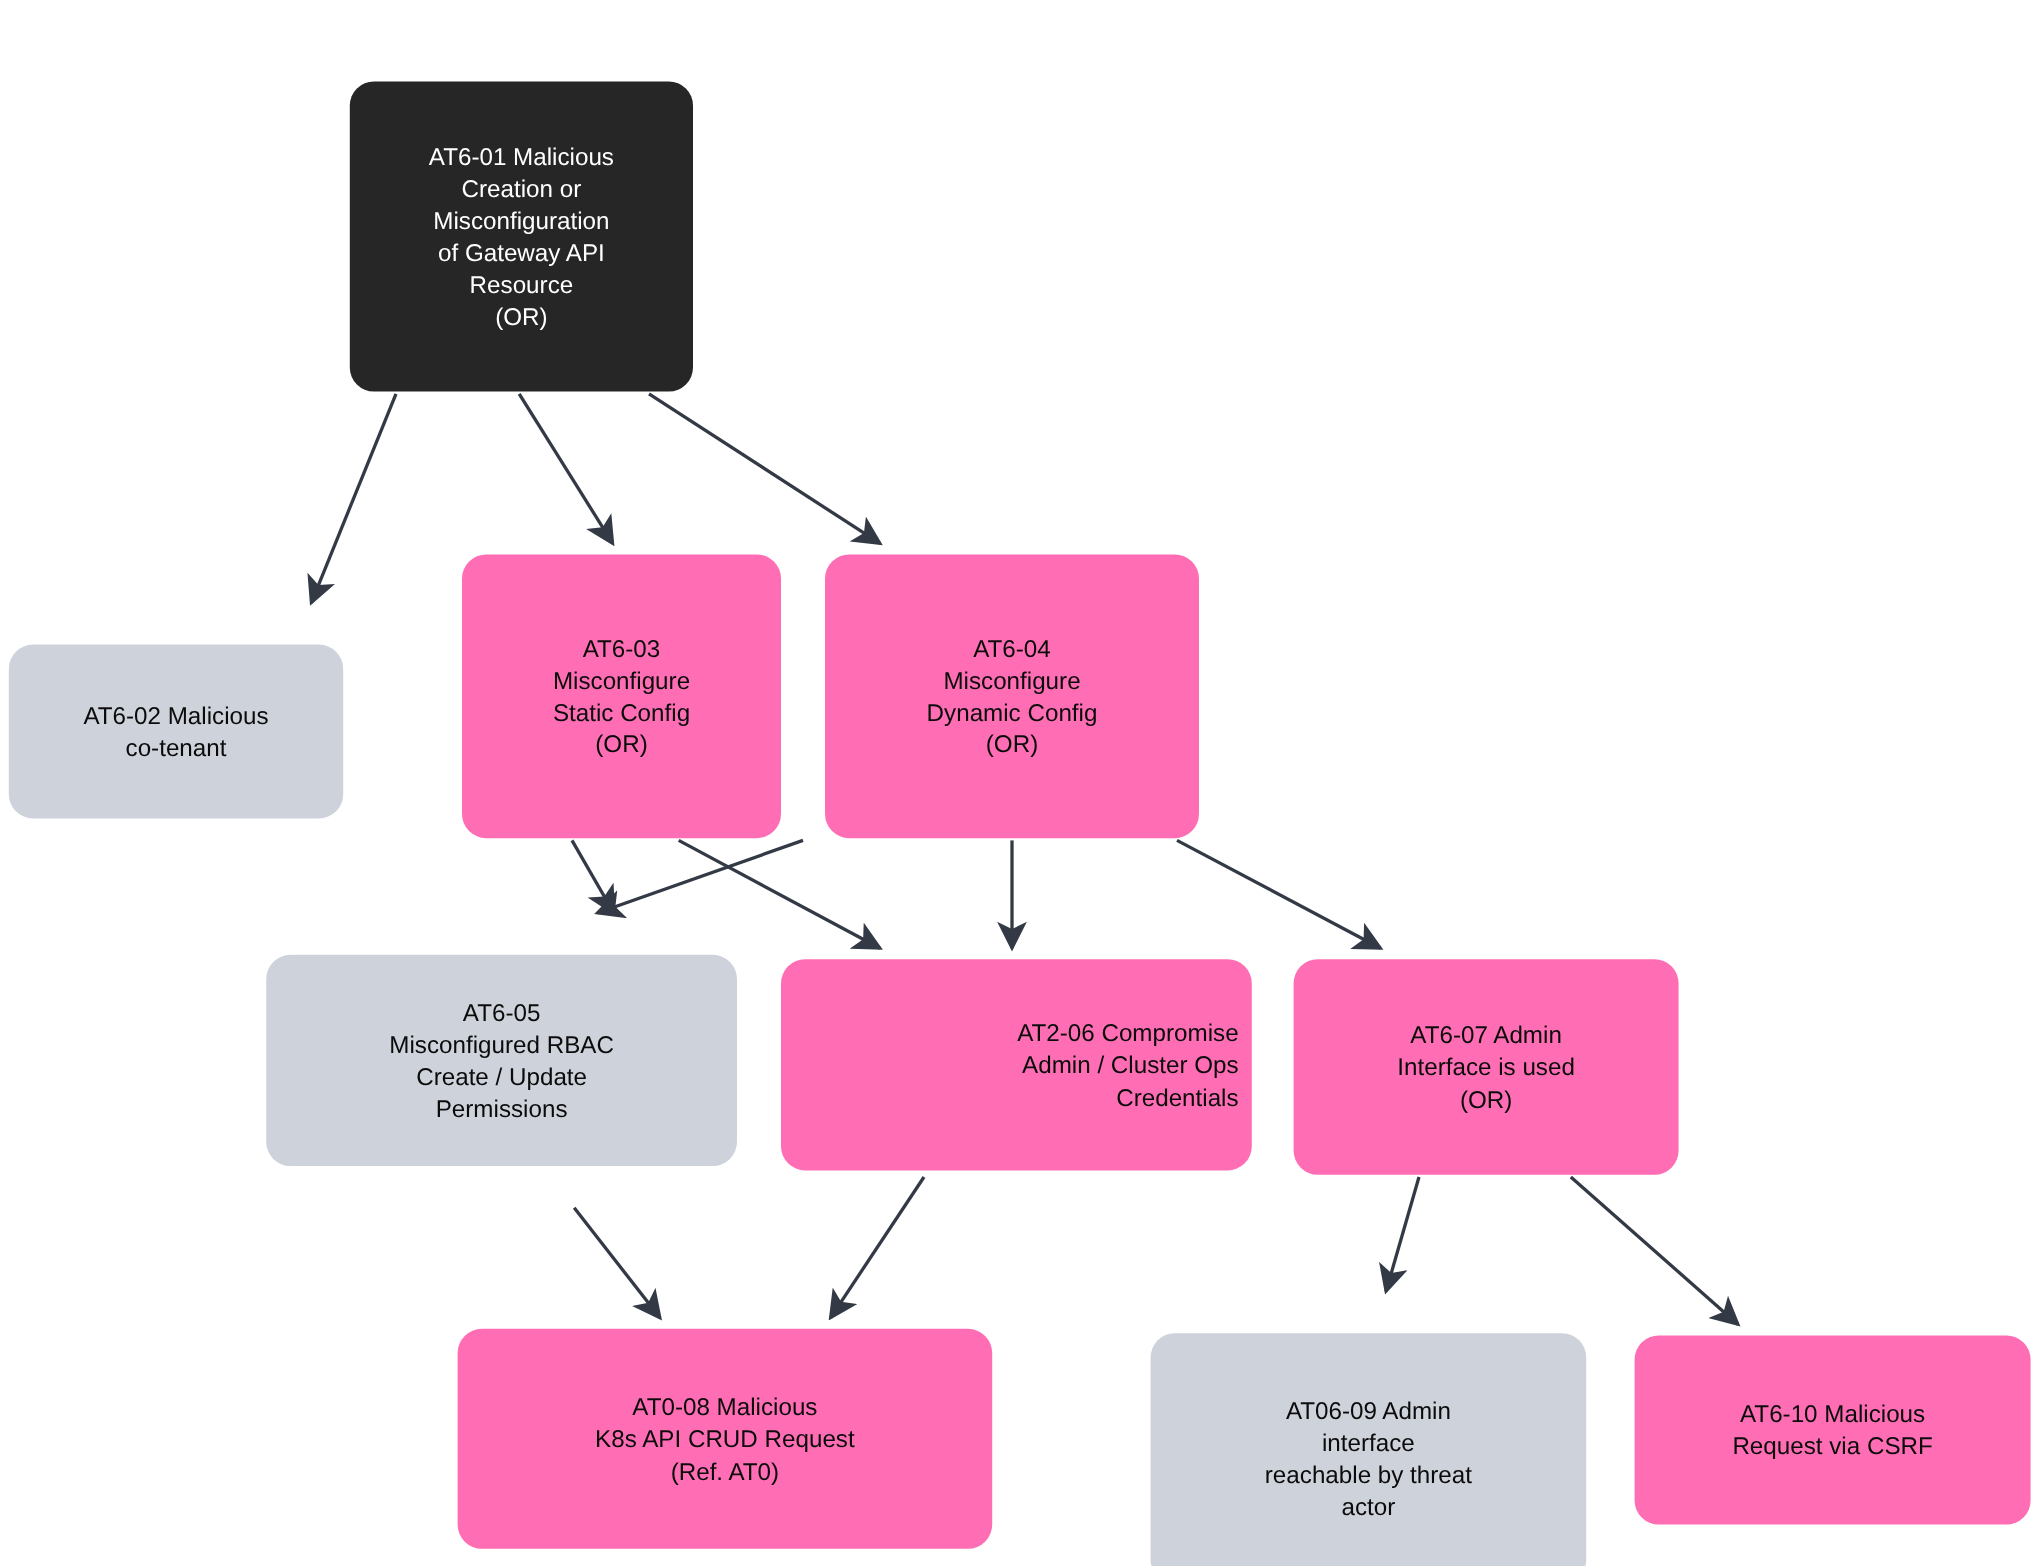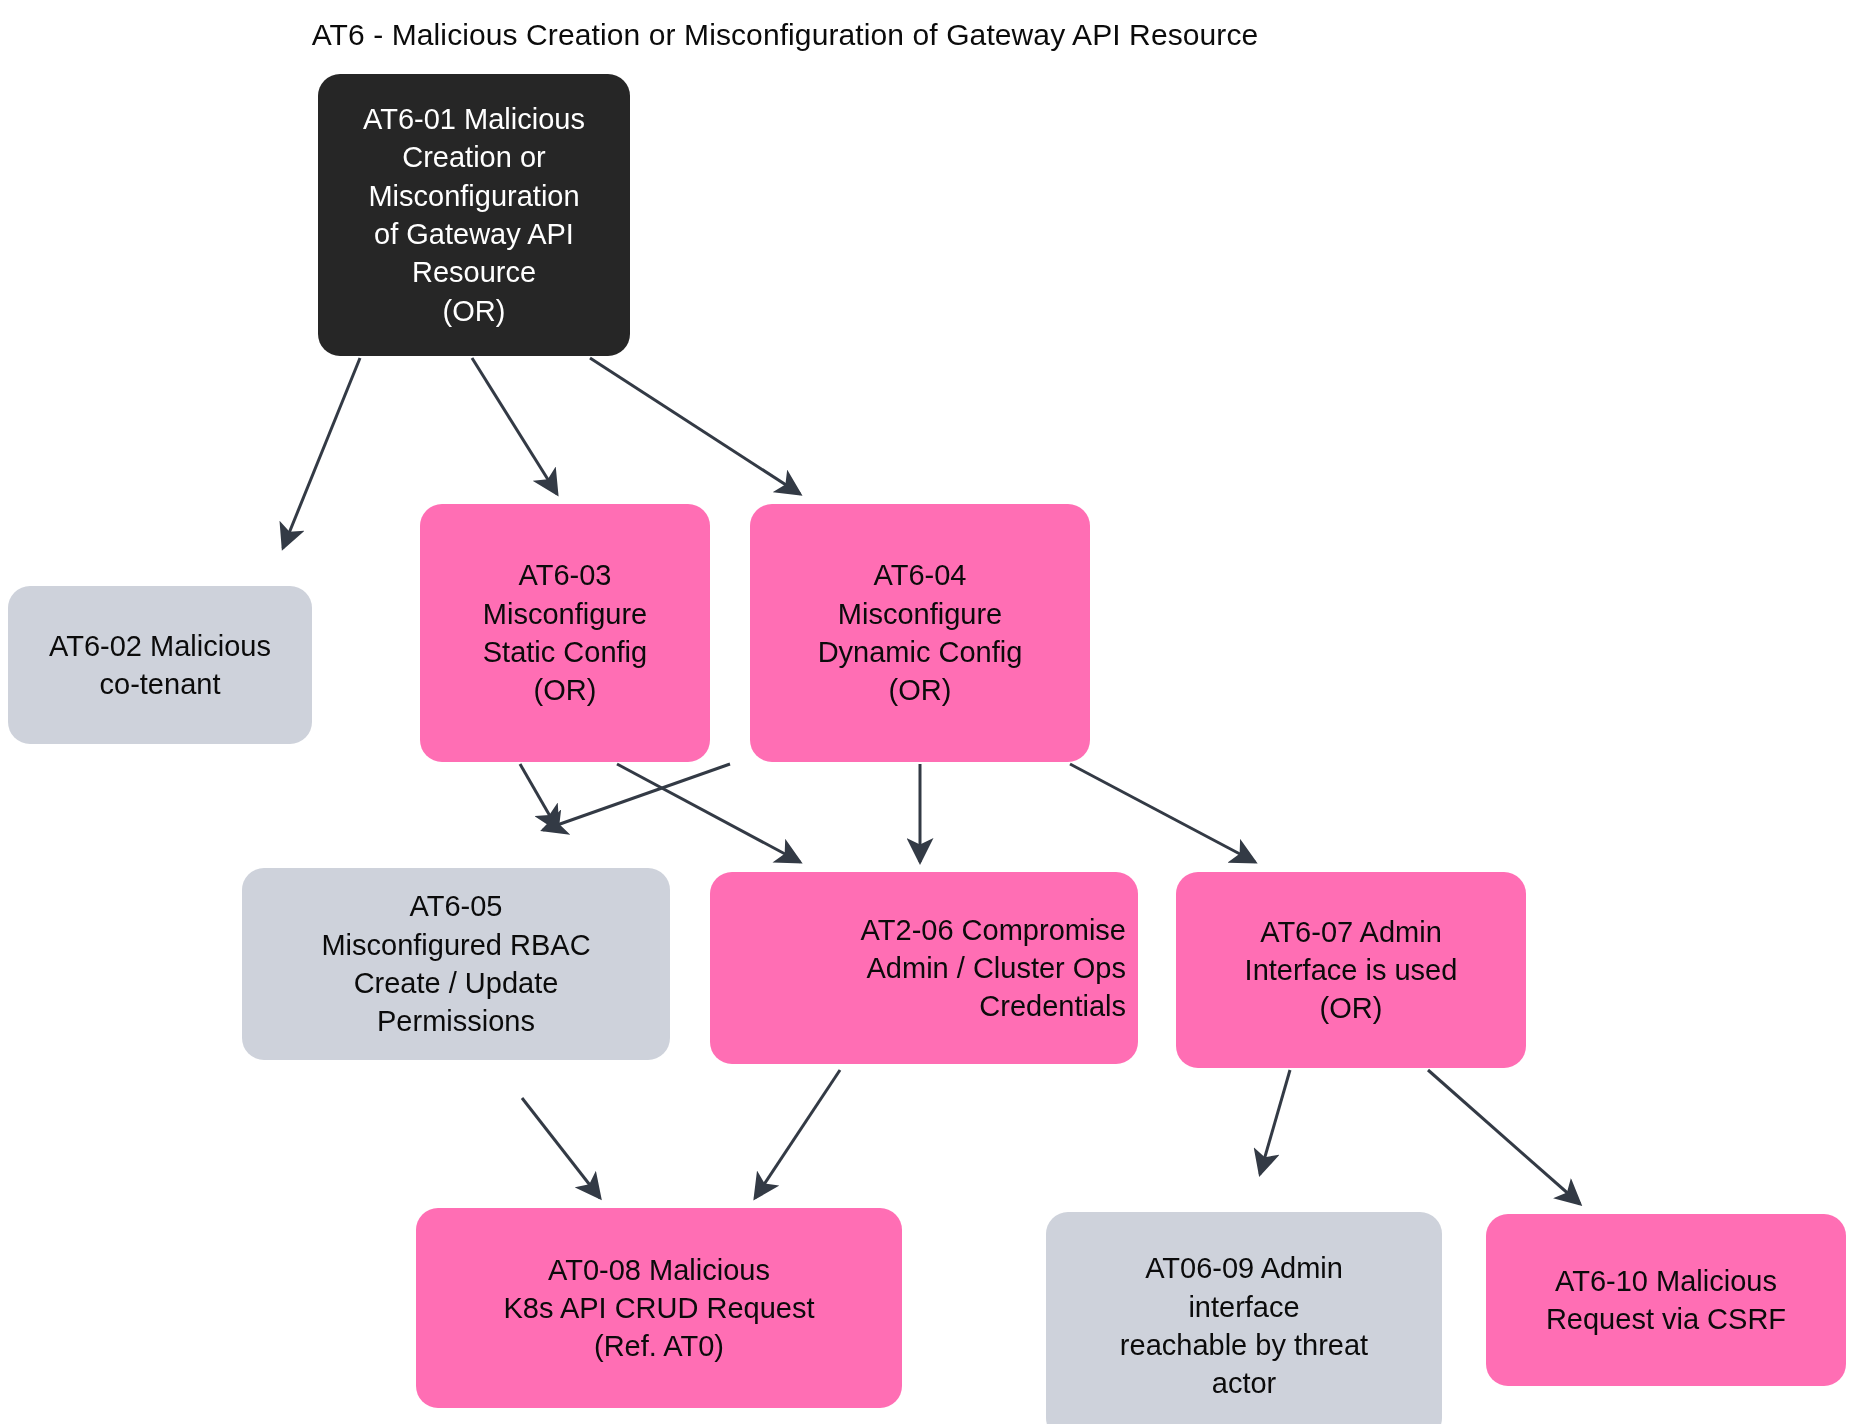--- a/index.html
+++ b/index.html
@@ -38,21 +38,21 @@
     pointer-events: none;
   }
   .node {
     position: absolute;
     box-sizing: border-box;
     display: flex;
     align-items: center;
     justify-content: center;
     text-align: center;
     border-radius: 22px;
-    font-size: 29px;
+    font-size: 22px;
     line-height: 1.32;
     padding: 19px 12px;
     font-family: "Liberation Sans", sans-serif;
   }
   .node .node-text {
     width: 100%;
     white-space: pre-line;
   }
   .node-root {
     background: #262626;
@@ -66,21 +66,20 @@
     background: #ced2db;
     color: #0b0b0b;
     margin-top: 28px;
   }
 </style>
 </head>
 <body>
 
 <div id="canvas">
 
-  <div id="diagram-title">AT6 - Malicious Creation or Misconfiguration of Gateway API Resource</div>
 
   <svg id="edge-layer" viewBox="0 0 1850 1424">
     <defs>
       <marker id="arrowhead" markerWidth="9" markerHeight="9" refX="8" refY="4.5" orient="auto" markerUnits="strokeWidth">
         <path d="M 0 0 L 9 4.5 L 0 9 L 2.2 4.5 Z" fill="#333a45"></path>
       </marker>
     </defs>
     <g id="edges-group">
         <path d="M 360 358 L 283 548" fill="none" stroke="#333a45" stroke-width="3" marker-end="url(#arrowhead)"></path>
         <path d="M 472 358 L 557 494" fill="none" stroke="#333a45" stroke-width="3" marker-end="url(#arrowhead)"></path>

